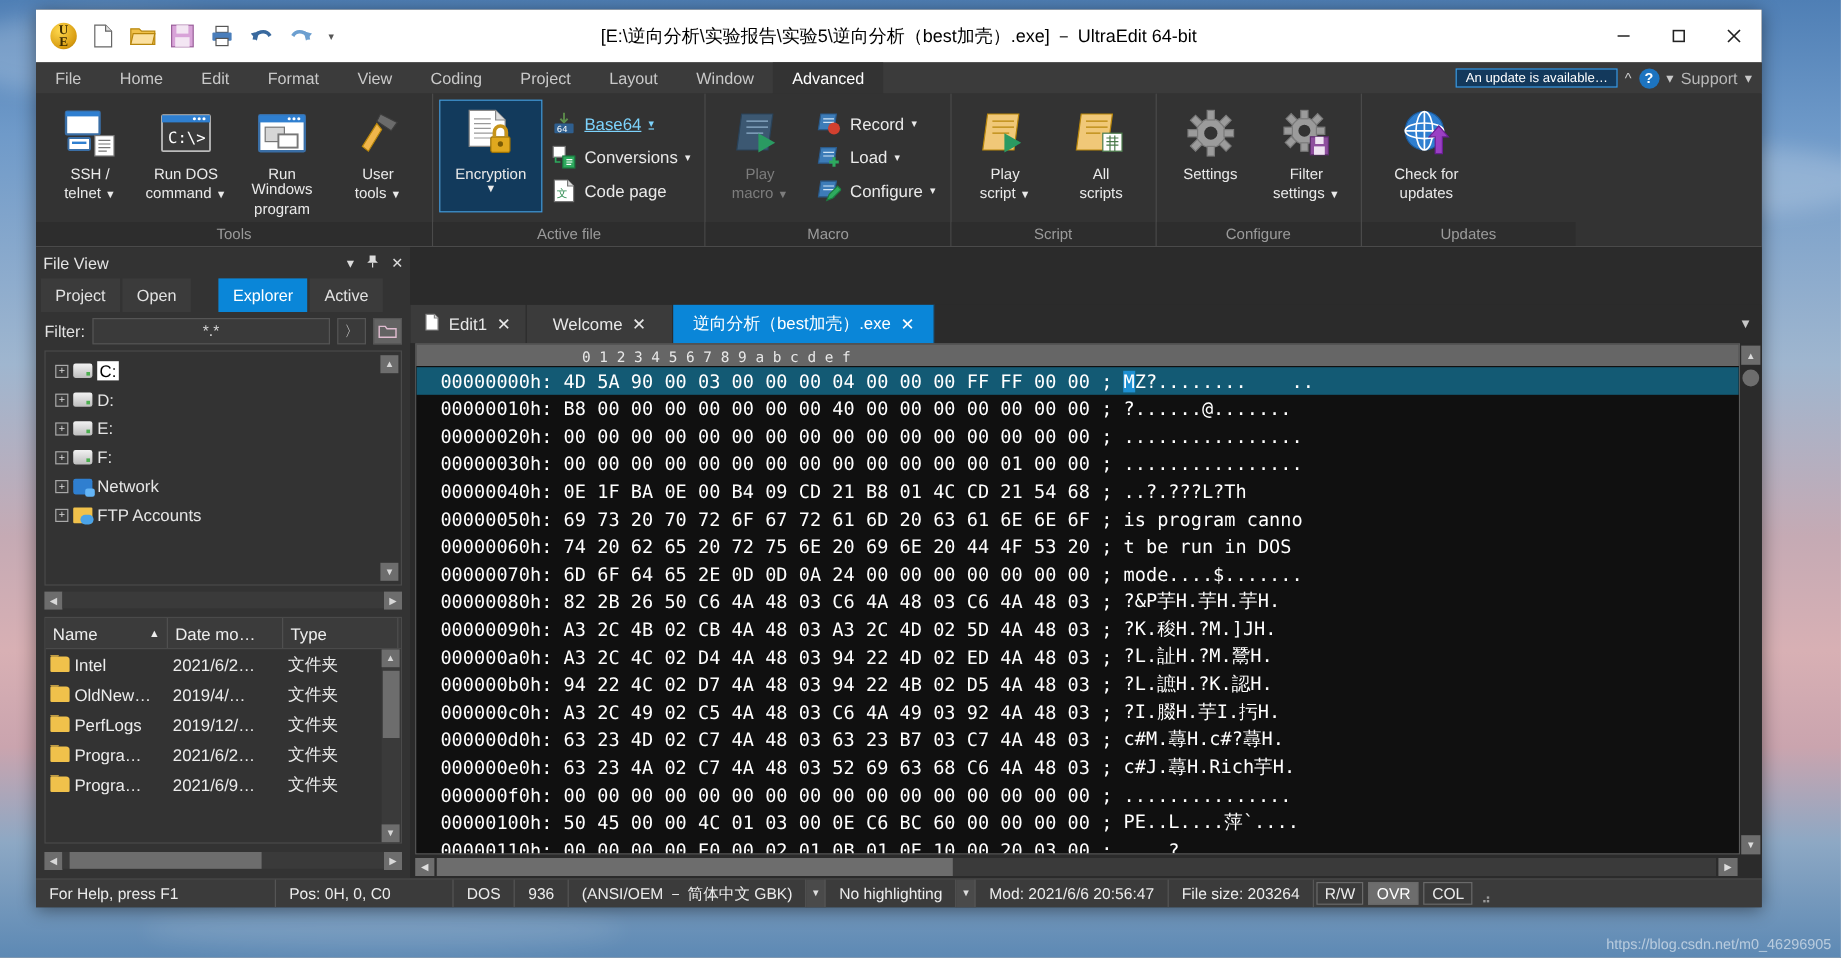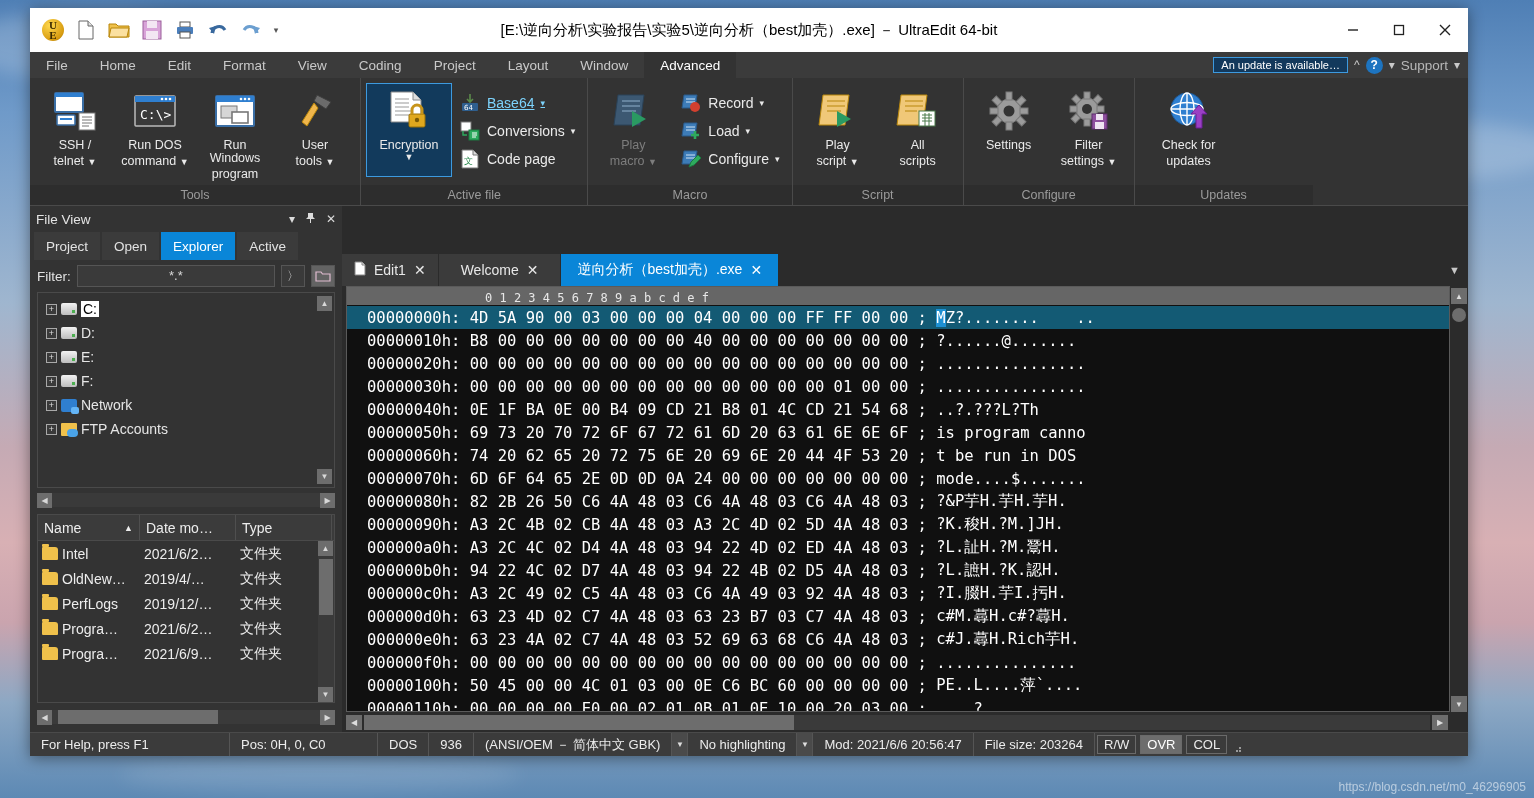--- a/index.html
+++ b/index.html
@@ -87,21 +87,21 @@
   .smallbtn.dis { color: #7dd3fc; text-decoration: underline; }
   .smallbtn .si { width: 22px; height: 22px; display: flex; align-items: center; justify-content: center; }
   
   .body { flex: 1; display: flex; background: #2b2b2b; min-height: 0; }
   
   .leftpane { width: 312px; display: flex; flex-direction: column; background: #333333; flex: none; }
   .lp-head { height: 26px; display: flex; align-items: center; padding: 0 6px; color: #e4e4e4; font-size: 13.5px; }
   .lp-head-icons { margin-left: auto; display: flex; gap: 10px; align-items: center; color: #dcdcdc; font-size: 12px; }
   .lp-tabs { display: flex; height: 28px; padding: 0 4px; gap: 2px; }
   .lp-tab { padding: 0 12px; display: flex; align-items: center; font-size: 13.5px; color: #e2e2e2; background: #3b3b3b; }
-  .lp-tab.active { background: #0a86d8; color: #fff; }
+  .lp-tab.active { background: #0a86d8; color: #fff; margin-left: 21px; }
   .lp-filter { display: flex; align-items: center; gap: 6px; padding: 5px 7px; }
   .lp-filter .lab { color: #e2e2e2; font-size: 13.5px; }
   .filter-input {
     flex: 1; height: 22px; background: #3a3a3a; border: 1px solid #555; color: #d7d7d7;
     font-size: 13px; text-align: center; line-height: 20px;
   }
   .mini-btn { width: 24px; height: 22px; border: 1px solid #555; background: #3a3a3a; color: #d4d4d4;
     display: flex; align-items: center; justify-content: center; font-size: 12px; }
   .mini-btn.fold { background: #636363; }
   .tree {
@@ -125,21 +125,21 @@
   .vscroll-s { position: absolute; right: 2px; top: 3px; bottom: 3px; width: 15px; }
   .arrowbox { width: 15px; height: 15px; background: #6d6d6d; color: #d8d8d8; font-size: 8px;
     display: flex; align-items: center; justify-content: center; }
   .hscroll-s { height: 16px; margin: 4px 7px 0 7px; display: flex; align-items: center; }
   .hs-track { flex: 1; height: 14px; background: #3a3a3a; }
   .filelist { flex: 1; margin: 6px 7px 0 7px; border: 1px solid #4a4a4a; display: flex; flex-direction: column; min-height: 0; background: #333; }
   .fl-head { display: flex; height: 26px; background: #3b3b3b; border-bottom: 1px solid #4a4a4a; }
   .fl-th { color: #ededed; font-size: 14px; display: flex; align-items: center; padding: 0 6px;
     border-right: 1px solid #4f4f4f; white-space: nowrap; overflow: hidden; }
   .fl-rows { flex: 1; overflow: hidden; position: relative; }
-  .fl-row { display: flex; height: 25px; }
+  .fl-row { display: flex; height: 25px; align-items: center; }
   .fl-td { font-size: 14px; color: #ededed; display: flex; align-items: center; gap: 4px;
     padding: 0 4px; white-space: nowrap; overflow: hidden; }
   .fl-scroll { position: absolute; right: 0; top: 0; bottom: 0; width: 16px; background: #3a3a3a; }
   .fl-thumb { position: absolute; left: 1px; right: 1px; top: 18px; height: 56px; background: #6d6d6d; }
   .lp-bottom { height: 20px; margin: 4px 7px 5px 7px; display: flex; align-items: center; }
   
   .rightpane { flex: 1; display: flex; flex-direction: column; min-width: 0; background: #2b2b2b; }
   .doctabs { height: 32px; display: flex; align-items: stretch; background: #2b2b2b; flex: none; margin-top: 48px; }
   .dtab { display: flex; align-items: center; gap: 8px; padding: 0 12px; background: #3b3b3b;
     color: #e8e8e8; font-size: 14px; border-right: 1px solid #2b2b2b; }

